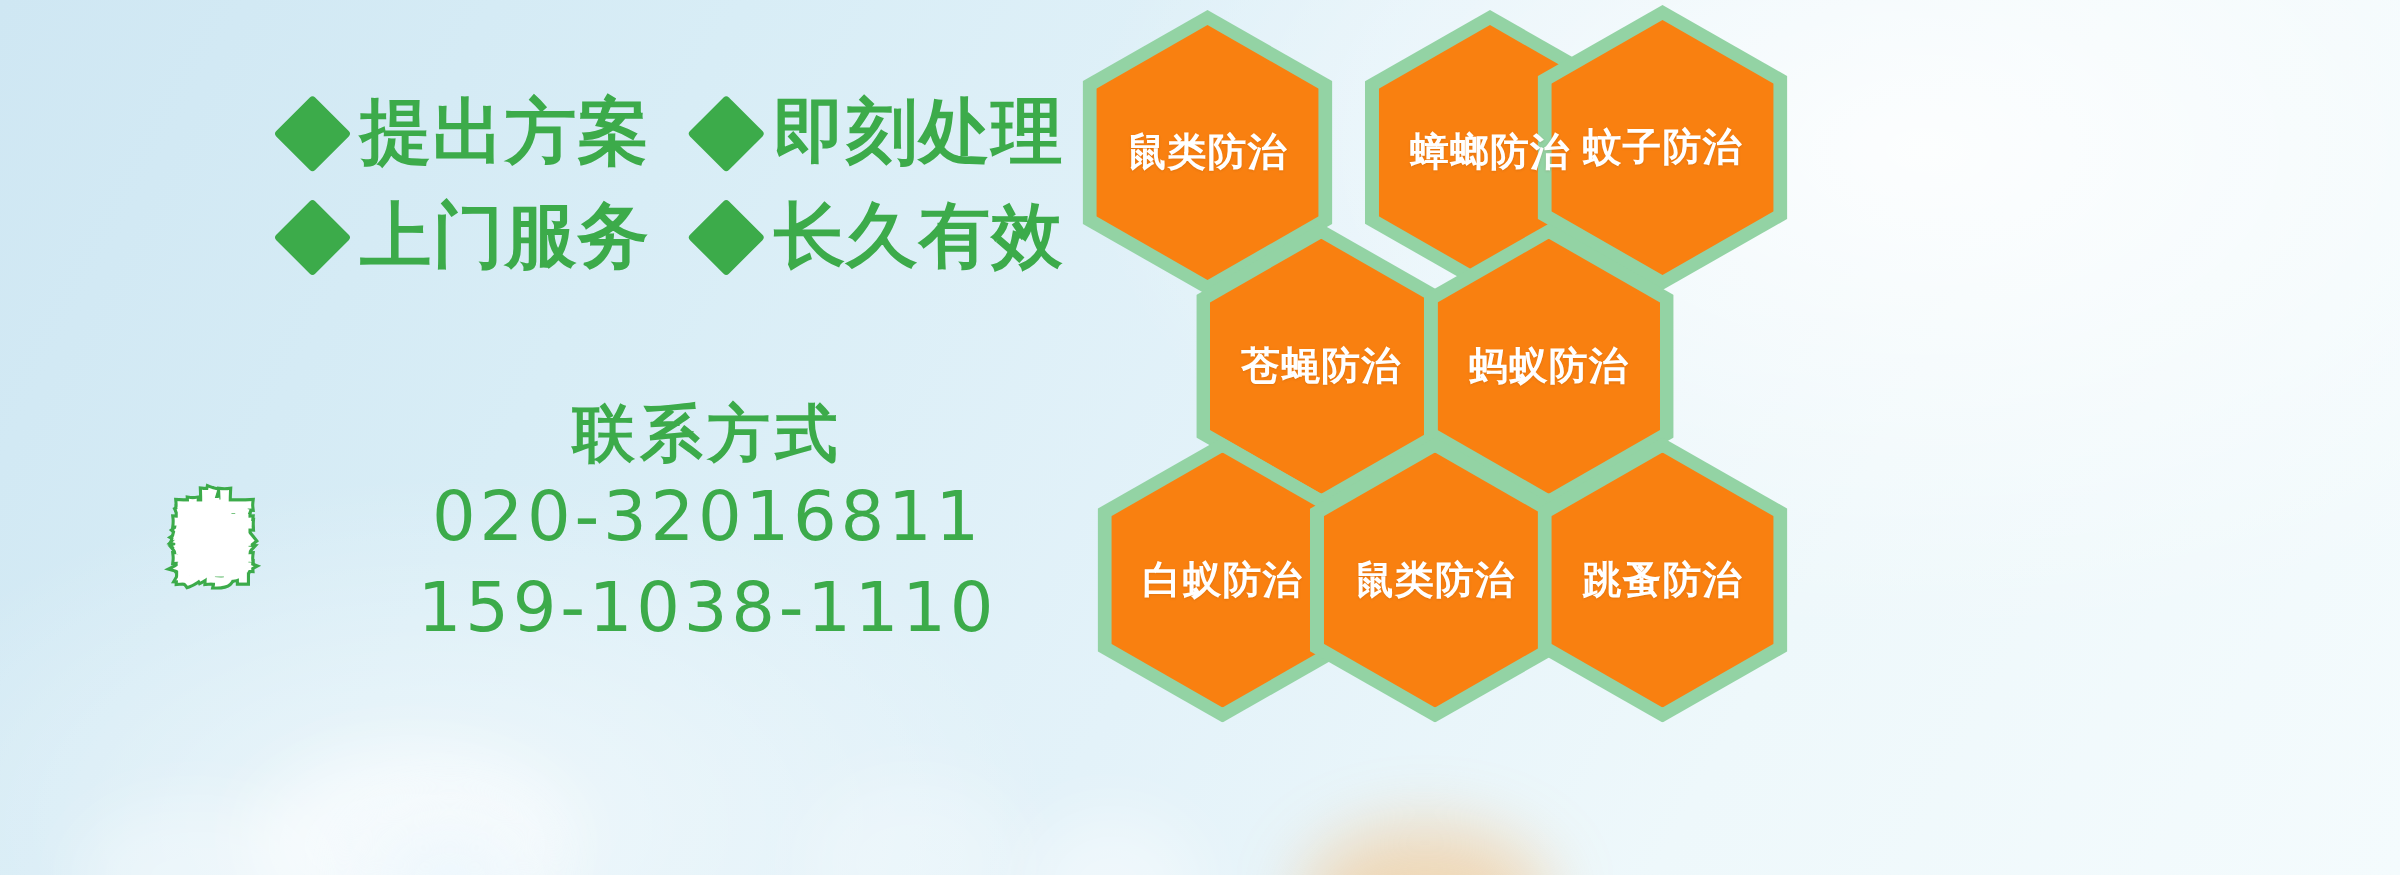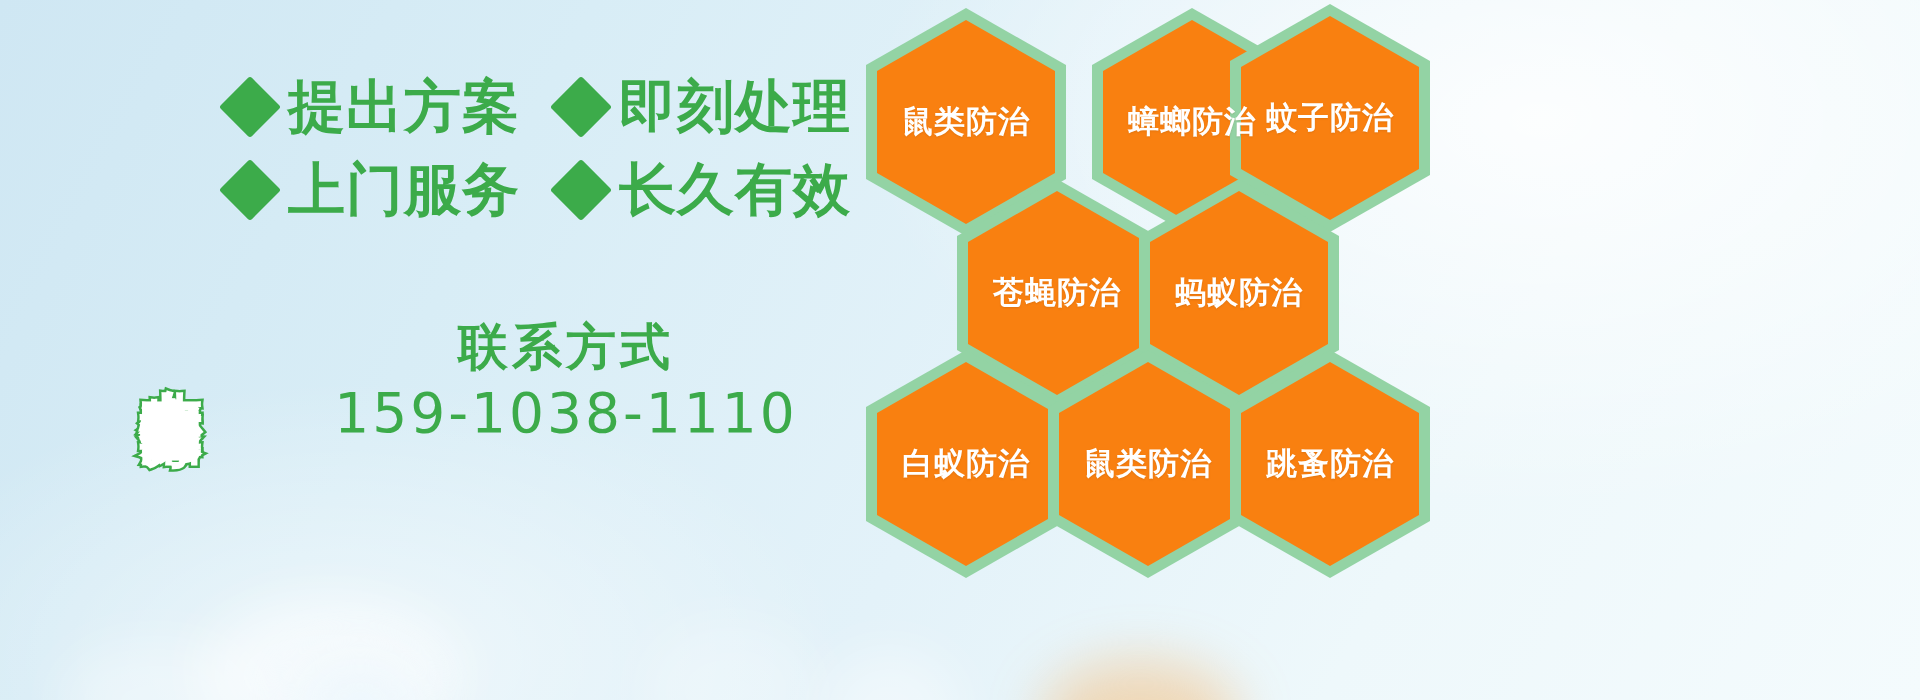--- a/index.html
+++ b/index.html
@@ -106,21 +106,21 @@
     z-index:2;
   }
   
   .hex-cell.r1c1 { left:8px;   top:8px; }
   .hex-cell.r1c2 { left:190px; top:8px;margin-left:44px; }
   .hex-cell.r1c3 { left:372px; top:4px; }
   
   .hex-cell.r2c1 { left:99px;  top:179px; }
   .hex-cell.r2c2 { left:281px; top:179px; }
   
-  .hex-cell.r3c1 { left:8px;   top:350px; }
+  .hex-cell.r3c1 { left:20px;   top:350px; }
   .hex-cell.r3c2 { left:190px; top:350px; }
   .hex-cell.r3c3 { left:372px; top:350px; }
 </style>
 </head>
 <body>
 
 <div id="banner">
 
   <div class="blob b3"></div>
   <div class="blob b1"></div>
@@ -150,20 +150,21 @@
 
     <div class="feature">
       <span class="diamond"></span>
       <span class="feature-label">长久有效</span>
     </div>
 
   </div>
 
   <div id="contact">
     <div id="contact-heading">联系方式</div>
+    <div class="phone">020-32016811</div>
     <div class="phone">159-1038-1110</div>
   </div>
 
   <div id="honeycomb">
 
     <div class="hex-cell r1c1">
       <div class="hex-outer"></div>
       <div class="hex-inner"></div>
       <div class="hex-label">鼠类防治</div>
     </div>

